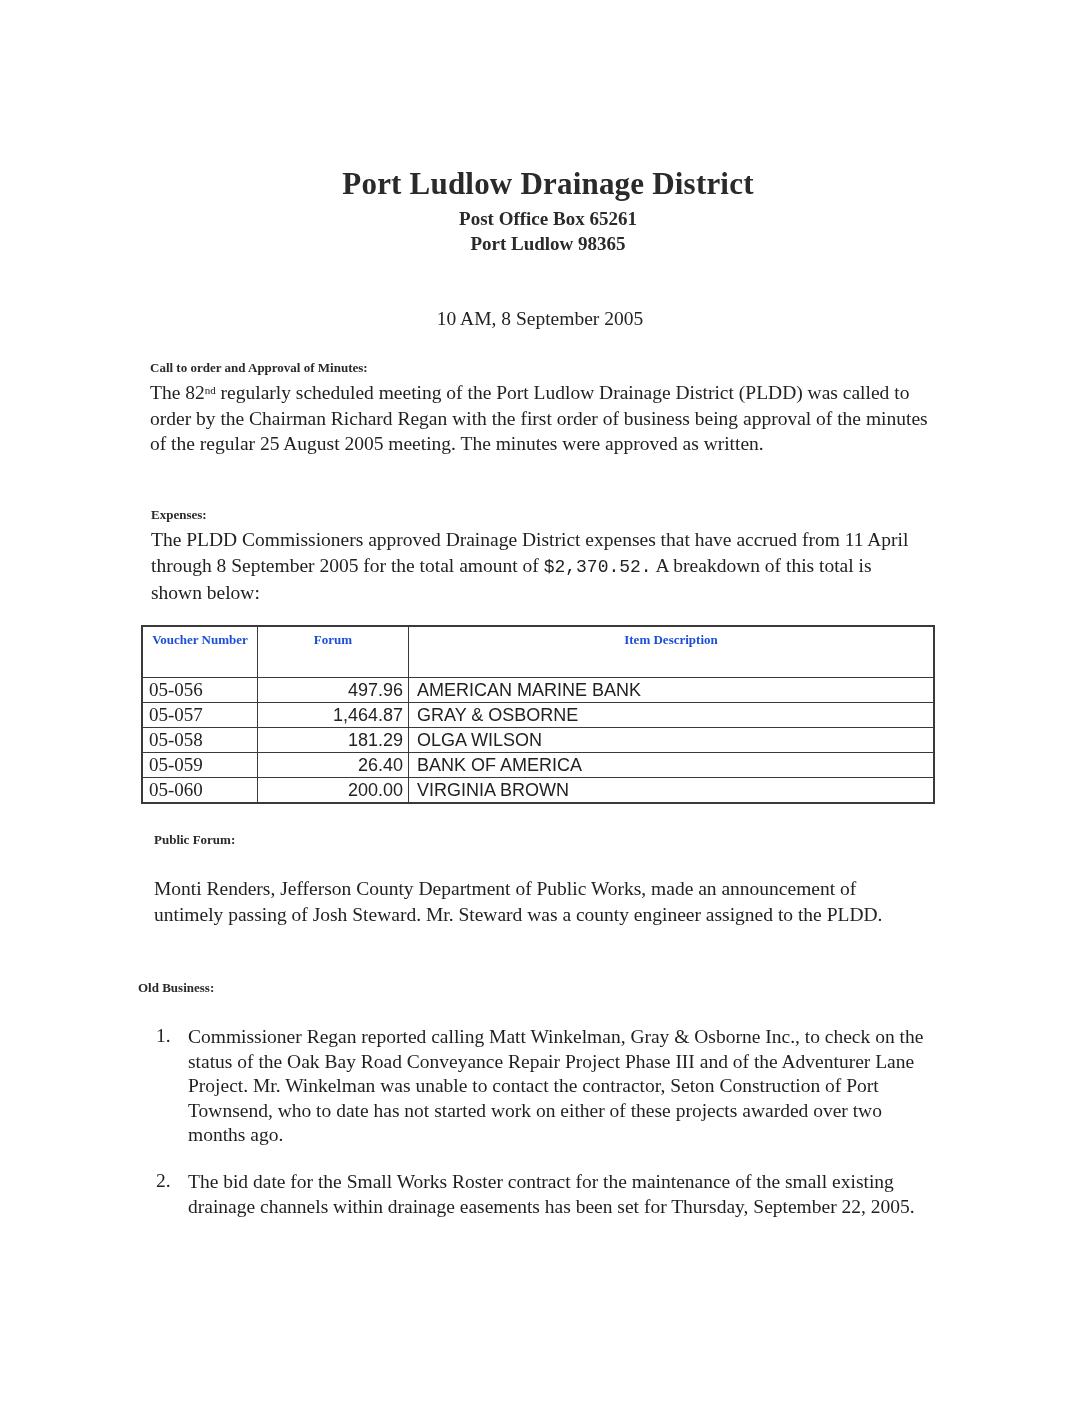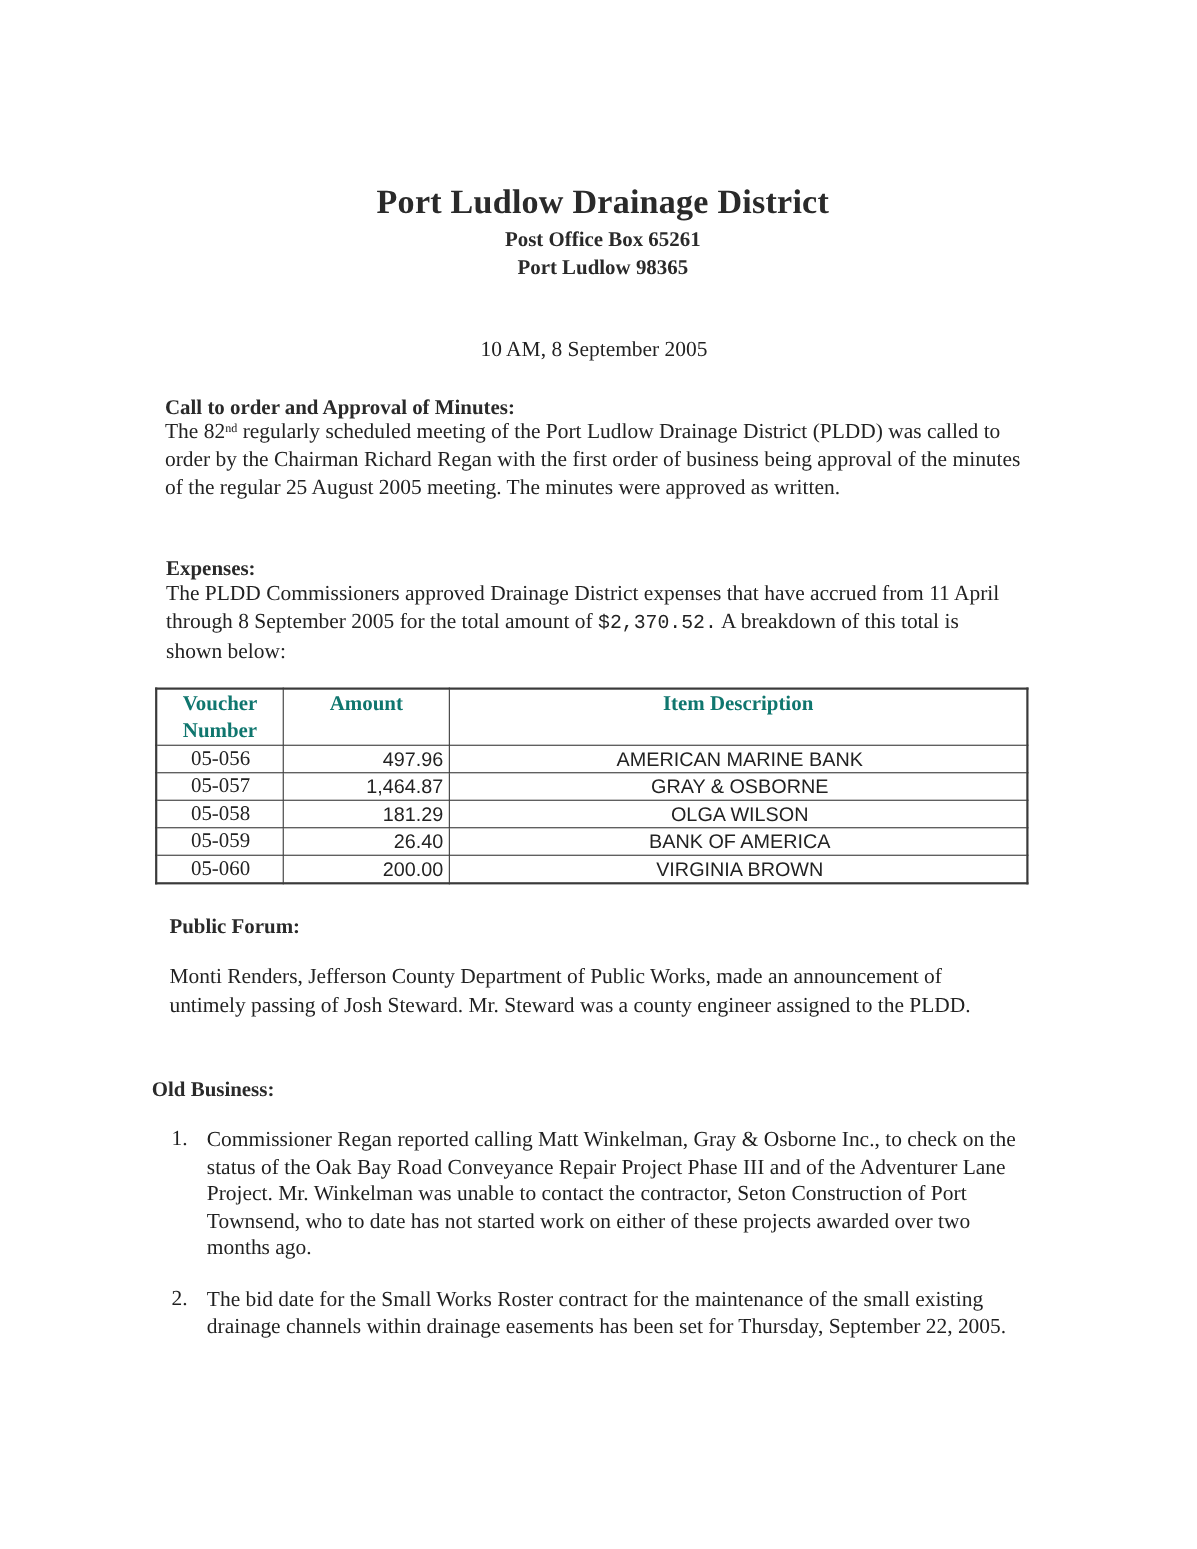--- a/index.html
+++ b/index.html
@@ -11,33 +11,33 @@
   .page { position: absolute; left: 0; top: 0; width: 1088px; height: 1144px; margin-top: 24px; }
   .abs { position: absolute; }
   .title { left: 0; width: 1096px; top: 142px; text-align: center; font-size: 31px; font-weight: bold; color: #2a2a2a; letter-spacing: 0.2px; }
   .addr { left: 0; width: 1096px; text-align: center; font-size: 19px; font-weight: bold; color: #2a2a2a; }
   .addr1 { top: 184px; }
   .addr2 { top: 209px; }
   .sub { left: 0; width: 1080px; text-align: center; font-size: 19.5px; color: #222; }
   .sub1 { top: 257px; }
   .sub2 { top: 284px; }
   sup { font-size: 11px; vertical-align: top; position: relative; top: -2px; }
-  .heading { font-weight: bold; font-size: 19px; color: #2a2a2a; text-align: center; }
+  .heading { font-weight: bold; font-size: 13px; color: #2a2a2a; text-align: center; }
   .para { font-size: 19.5px; line-height: 25.5px; color: #222; width: 780px; }
   .h-call { left: 150px; top: 336px; }
   .p-call { left: 150px; top: 356px; }
   .h-exp { left: 151px; top: 483px; }
   .p-exp { left: 151px; top: 503px; width: 770px; }
   .money { font-family: Liberation Mono, monospace; font-size: 18px; }
   table.vt {
     position: absolute; left: 141px; top: 601px; width: 794px;
     border-collapse: collapse; border: 2px solid #3a3a3a;
   }
-  table.vt th, table.vt td { border: 1.5px solid #3a3a3a; padding: 0 5px; text-align: center; }
-  table.vt th { font-family: "Liberation Serif", serif; font-size: 19px; font-weight: bold; color: #0f766e; vertical-align: top; line-height: 25px; height: 50px; text-align: center; }
+  table.vt th, table.vt td { border: 1.5px solid #3a3a3a; padding: 0 5px; }
+  table.vt th { font-family: "Liberation Serif", serif; font-size: 13px; font-weight: bold; color: #1d4ed8; vertical-align: top; line-height: 25px; height: 50px; text-align: center; }
   table.vt th.c1 { width: 104px; }
   table.vt th.c2 { width: 140px; }
   table.vt td { height: 24px; font-family: "Liberation Sans", "DejaVu Sans", sans-serif; font-size: 18px; color: #222; line-height: 22px; }
   table.vt td.vn { font-family: "Liberation Serif", serif; font-size: 19px; padding-left: 6px; }
   table.vt td.am { text-align: right; }
   table.vt td.de { padding-left: 8px; }
   .h-pf { left: 154px; top: 808px; }
   .p-pf { left: 154px; top: 852px; width: 770px; }
   .h-ob { left: 138px; top: 956px; }
   .list { left: 156px; width: 770px; }
@@ -60,21 +60,21 @@
   <div class="abs heading h-call">Call to order and Approval of Minutes:</div>
   <div class="abs para p-call"><span>The 82</span><sup>nd</sup><span> regularly scheduled meeting of the Port Ludlow Drainage District (PLDD) was called to order by the Chairman Richard Regan with the first order of business being approval of the minutes of the regular 25 August 2005 meeting.  The minutes were approved as written.</span></div>
 
   <div class="abs heading h-exp">Expenses:</div>
   <div class="abs para p-exp"><span>The PLDD Commissioners approved Drainage District expenses that have accrued from 11 April through 8 September 2005 for the total amount of </span><span class="money">$2,370.52.</span><span>  A breakdown of this total is shown below:</span></div>
 
   <table class="vt">
     <thead>
       <tr>
         <th class="c1">Voucher Number</th>
-        <th class="c2">Amount</th>
+        <th class="c2">Forum</th>
         <th class="c3">Item Description</th>
       </tr>
     </thead>
     <tbody>
       <tr>
         <td class="vn">05-056</td>
         <td class="am">497.96</td>
         <td class="de">AMERICAN MARINE BANK</td>
       </tr>
       <tr>

